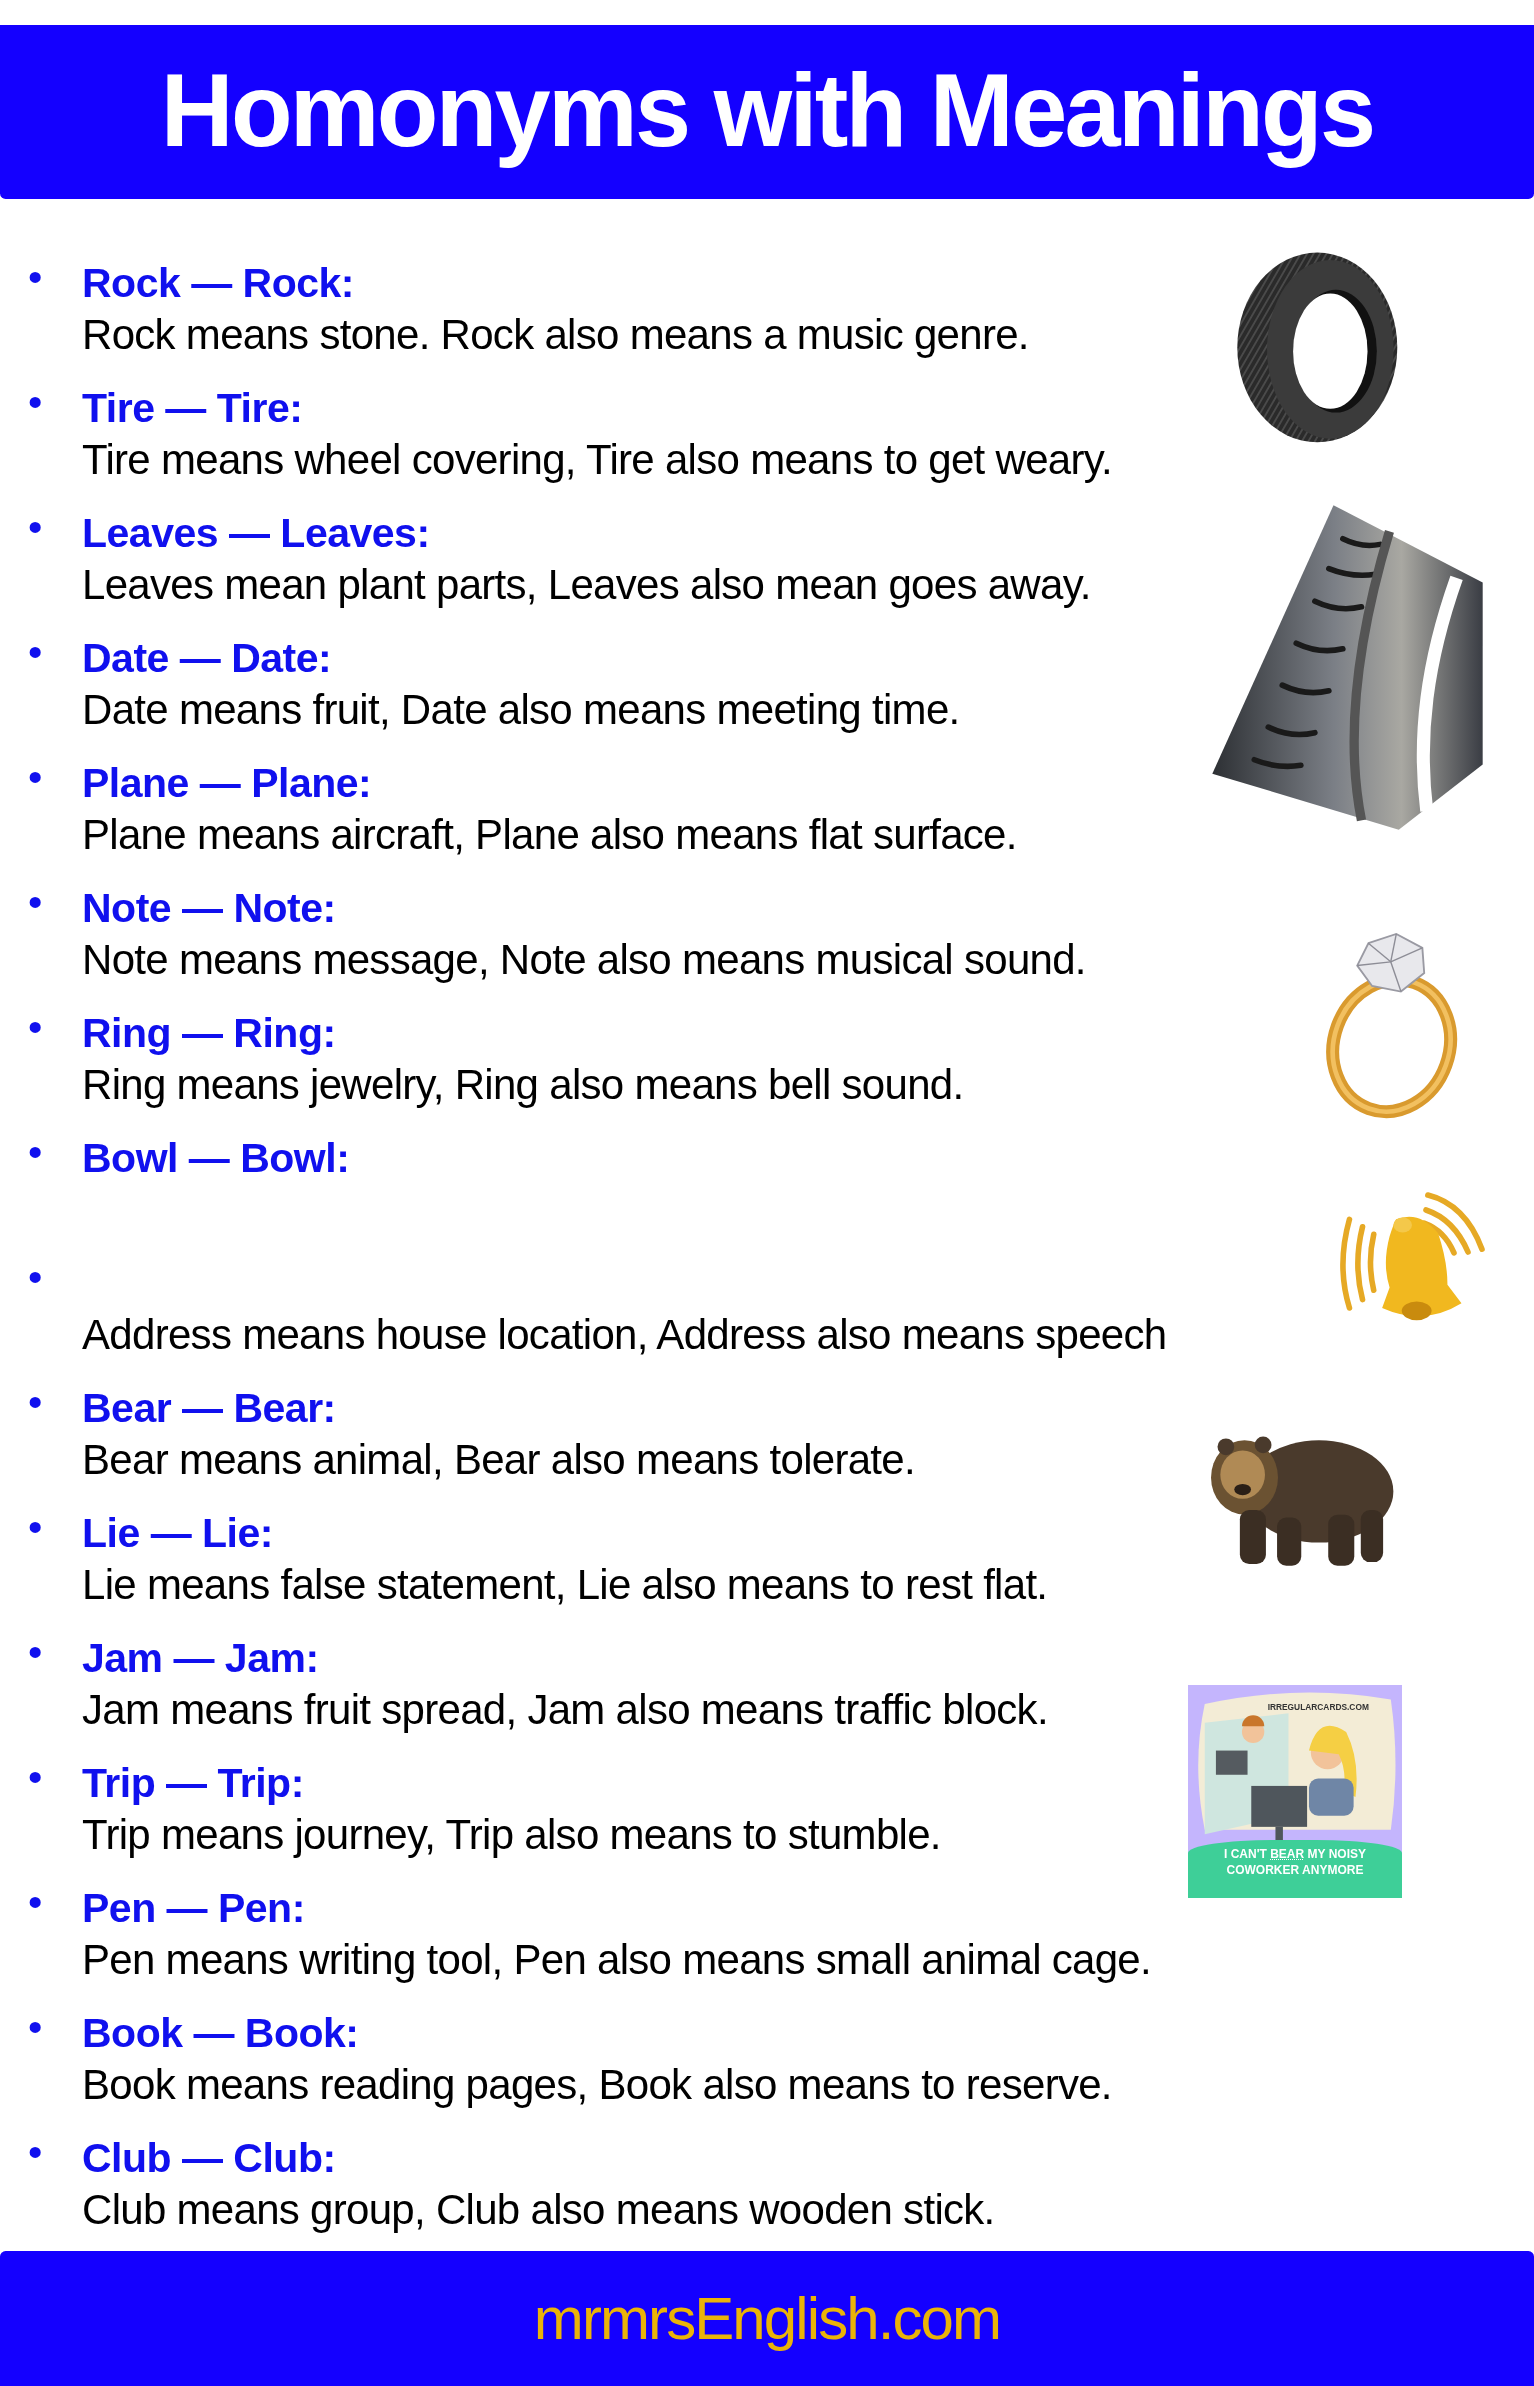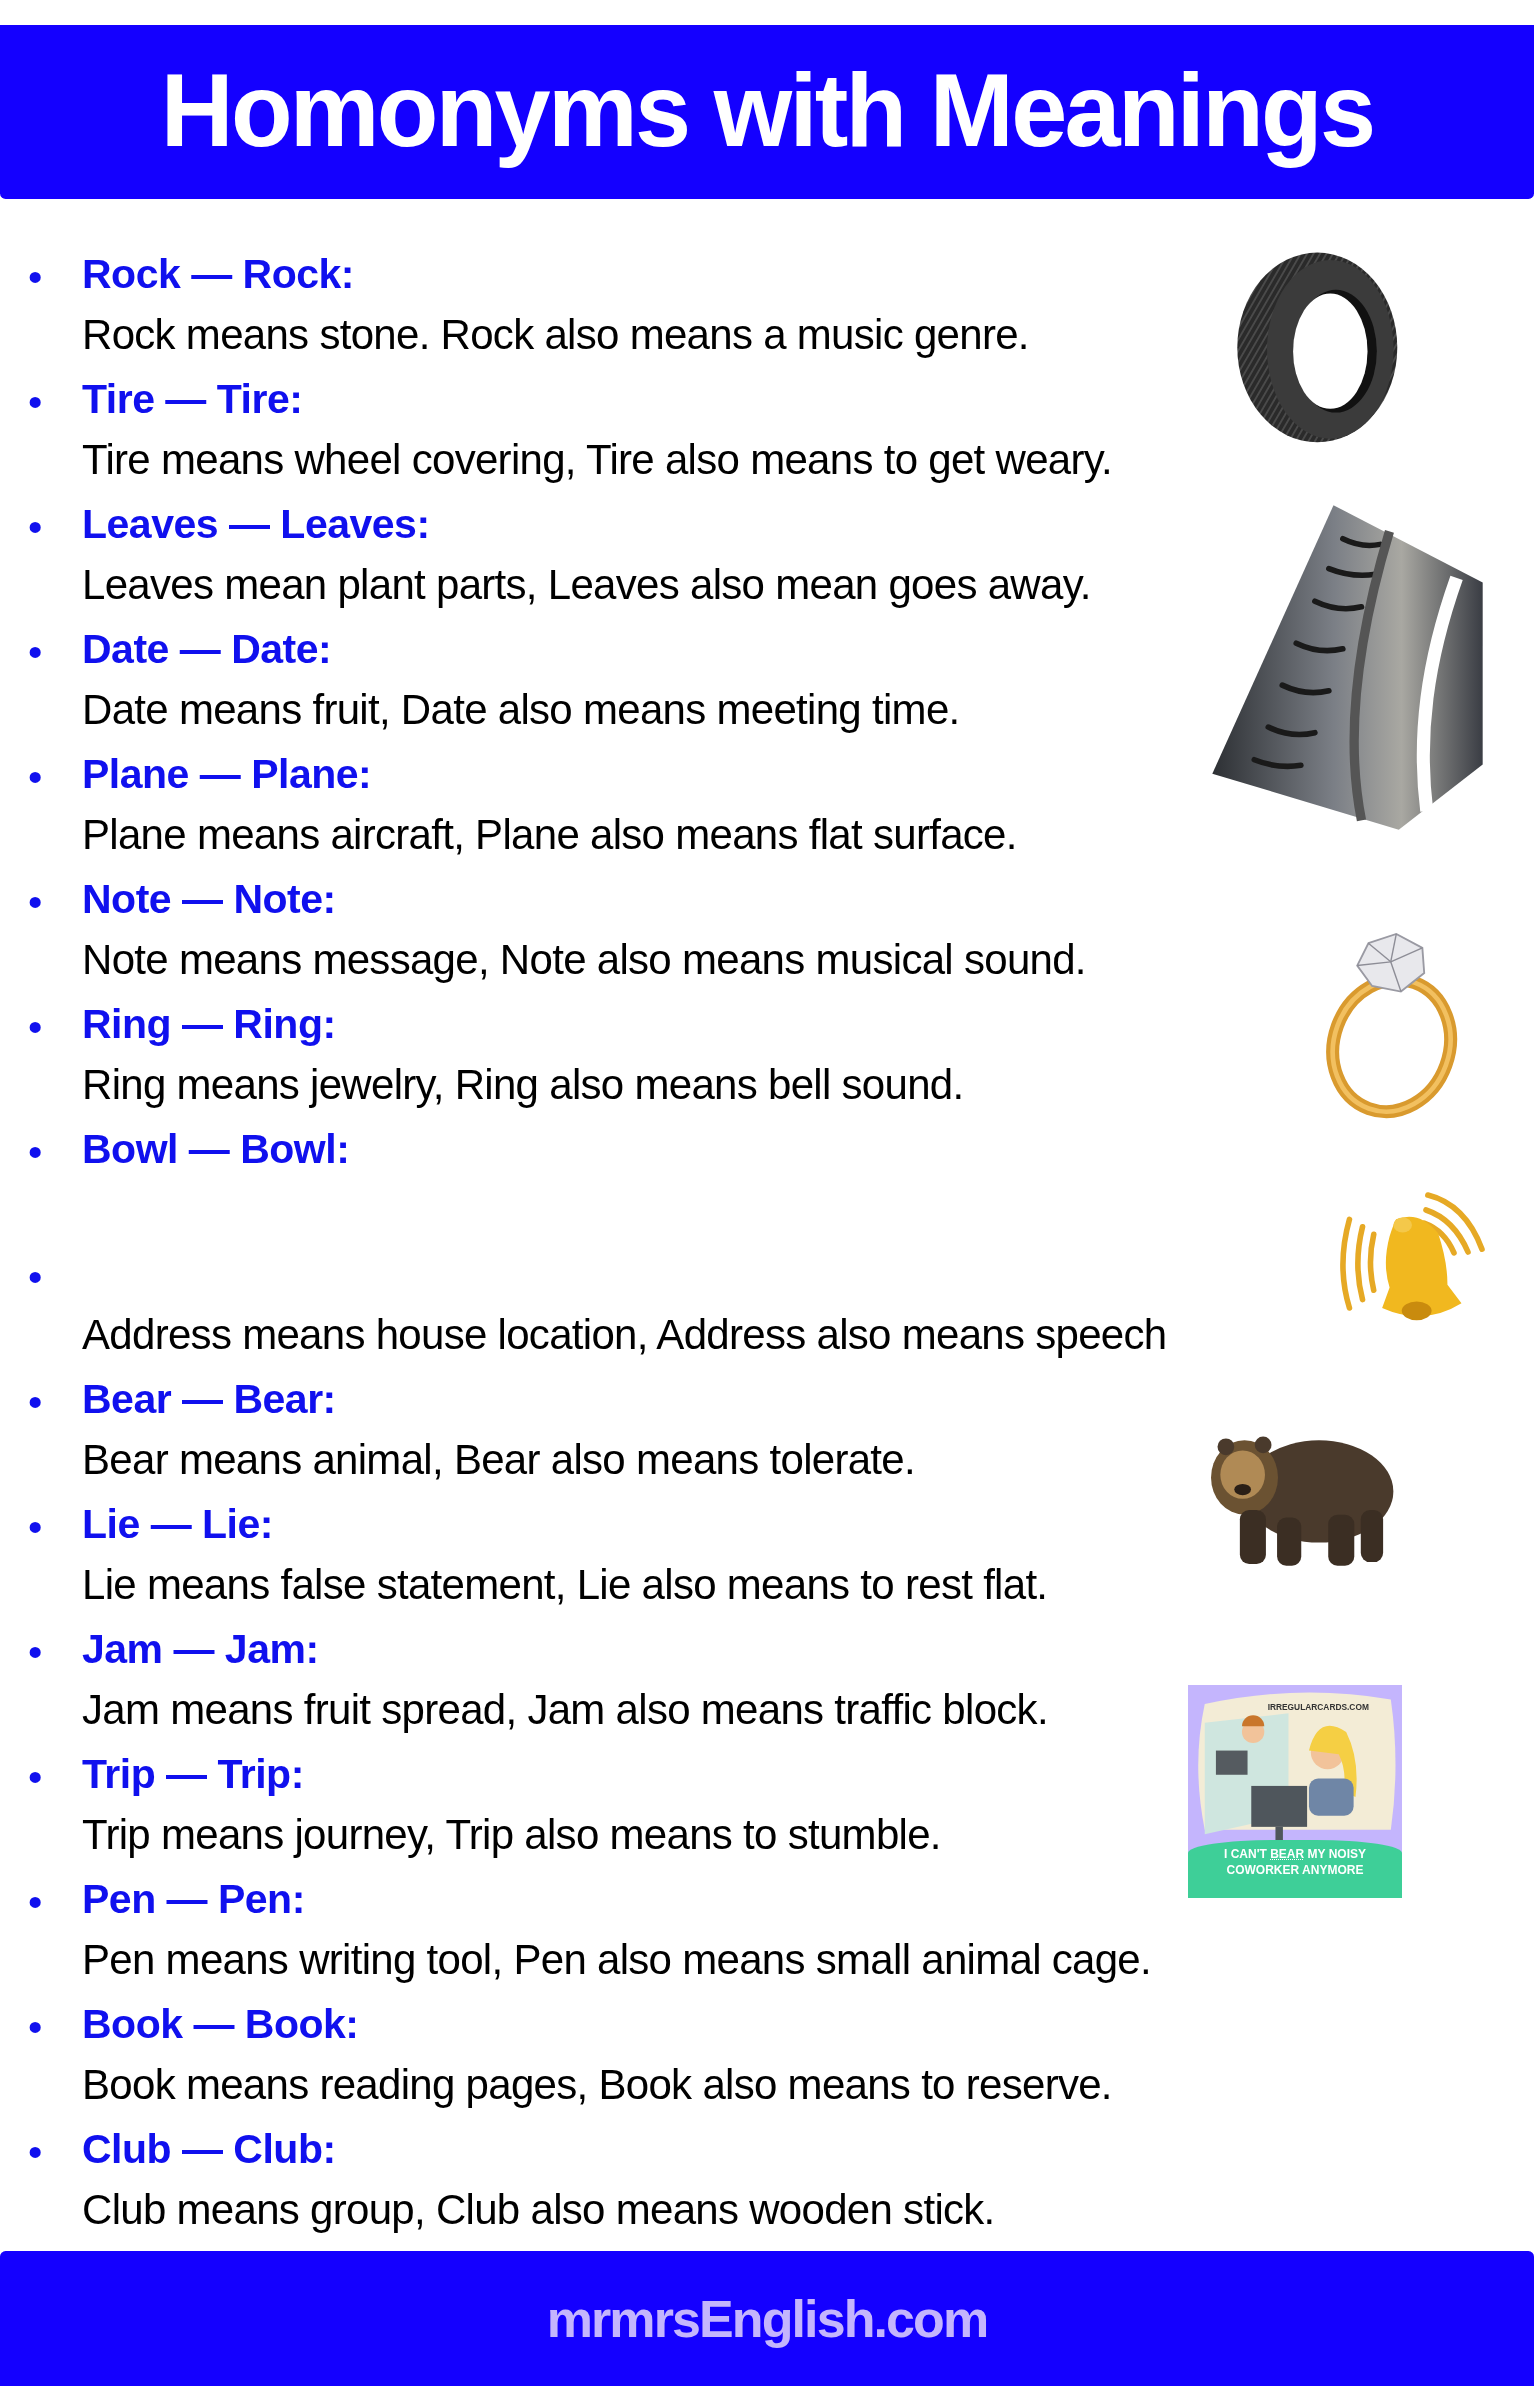--- a/index.html
+++ b/index.html
@@ -58,21 +58,21 @@
   }
   .bullet {
     position: absolute;
     left: 28px; top: 18.6px;
     font-size: 41px;
     line-height: 41px;
     color: #1010ee;
   }
   .heading {
     position: absolute;
-    left: 82px; top: 10px;
+    left: 82px; top: 19px;
     font-size: 41px;
     font-weight: bold;
     color: #1010ee;
     white-space: nowrap;
     letter-spacing: -0.5px;
     line-height: 52px;
   }
   .desc {
     position: absolute;
     left: 82px; top: 71px;
@@ -92,23 +92,23 @@
     width: 1534px;
     height: 135px;
     background: #1400ff;
     border-radius: 5.6px 5.6px 0 0;
     display: flex;
     align-items: center;
     justify-content: center;
     z-index: 3;
   }
   .footer-text {
-    color: #c4b5fd;
-    font-weight: bold;
-    font-size: 52px;
+    color: #eab308;
+    font-weight: normal;
+    font-size: 60px;
     letter-spacing: -1.9px;
     white-space: nowrap;
   }
 </style>
 </head>
 <body>
 
 <div class="header">
   <div class="header-title">Homonyms with Meanings</div>
 </div>

